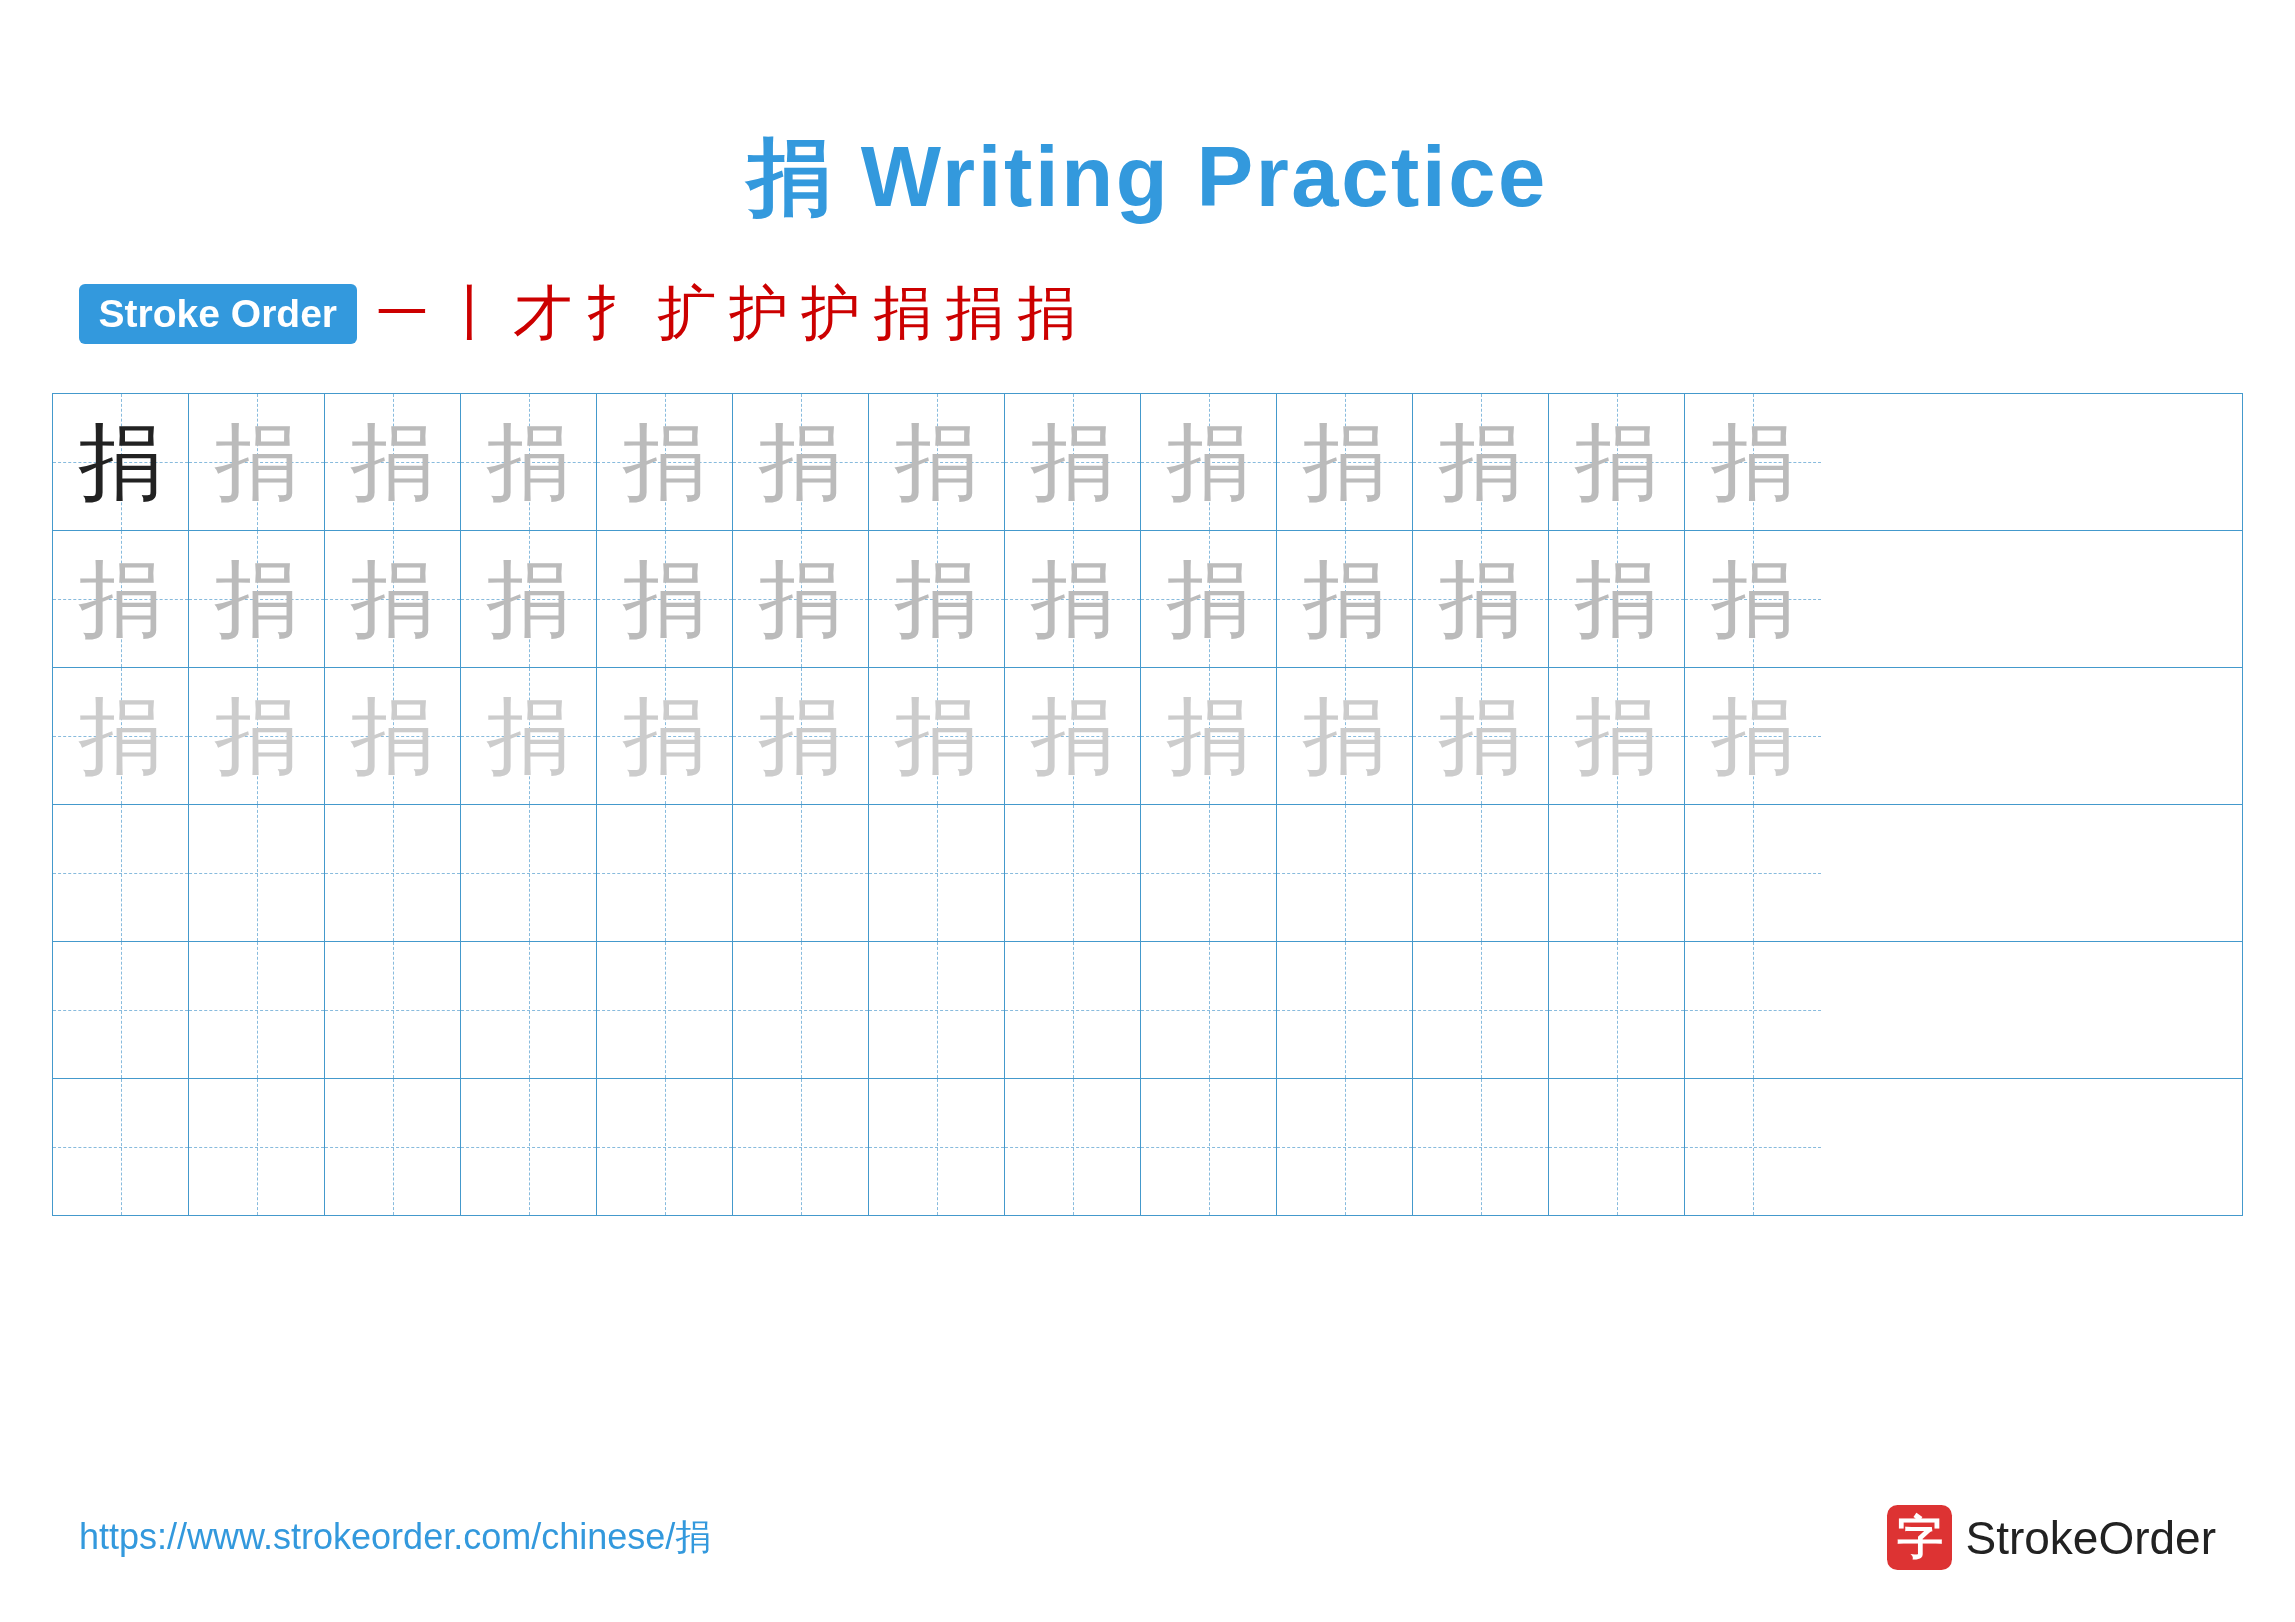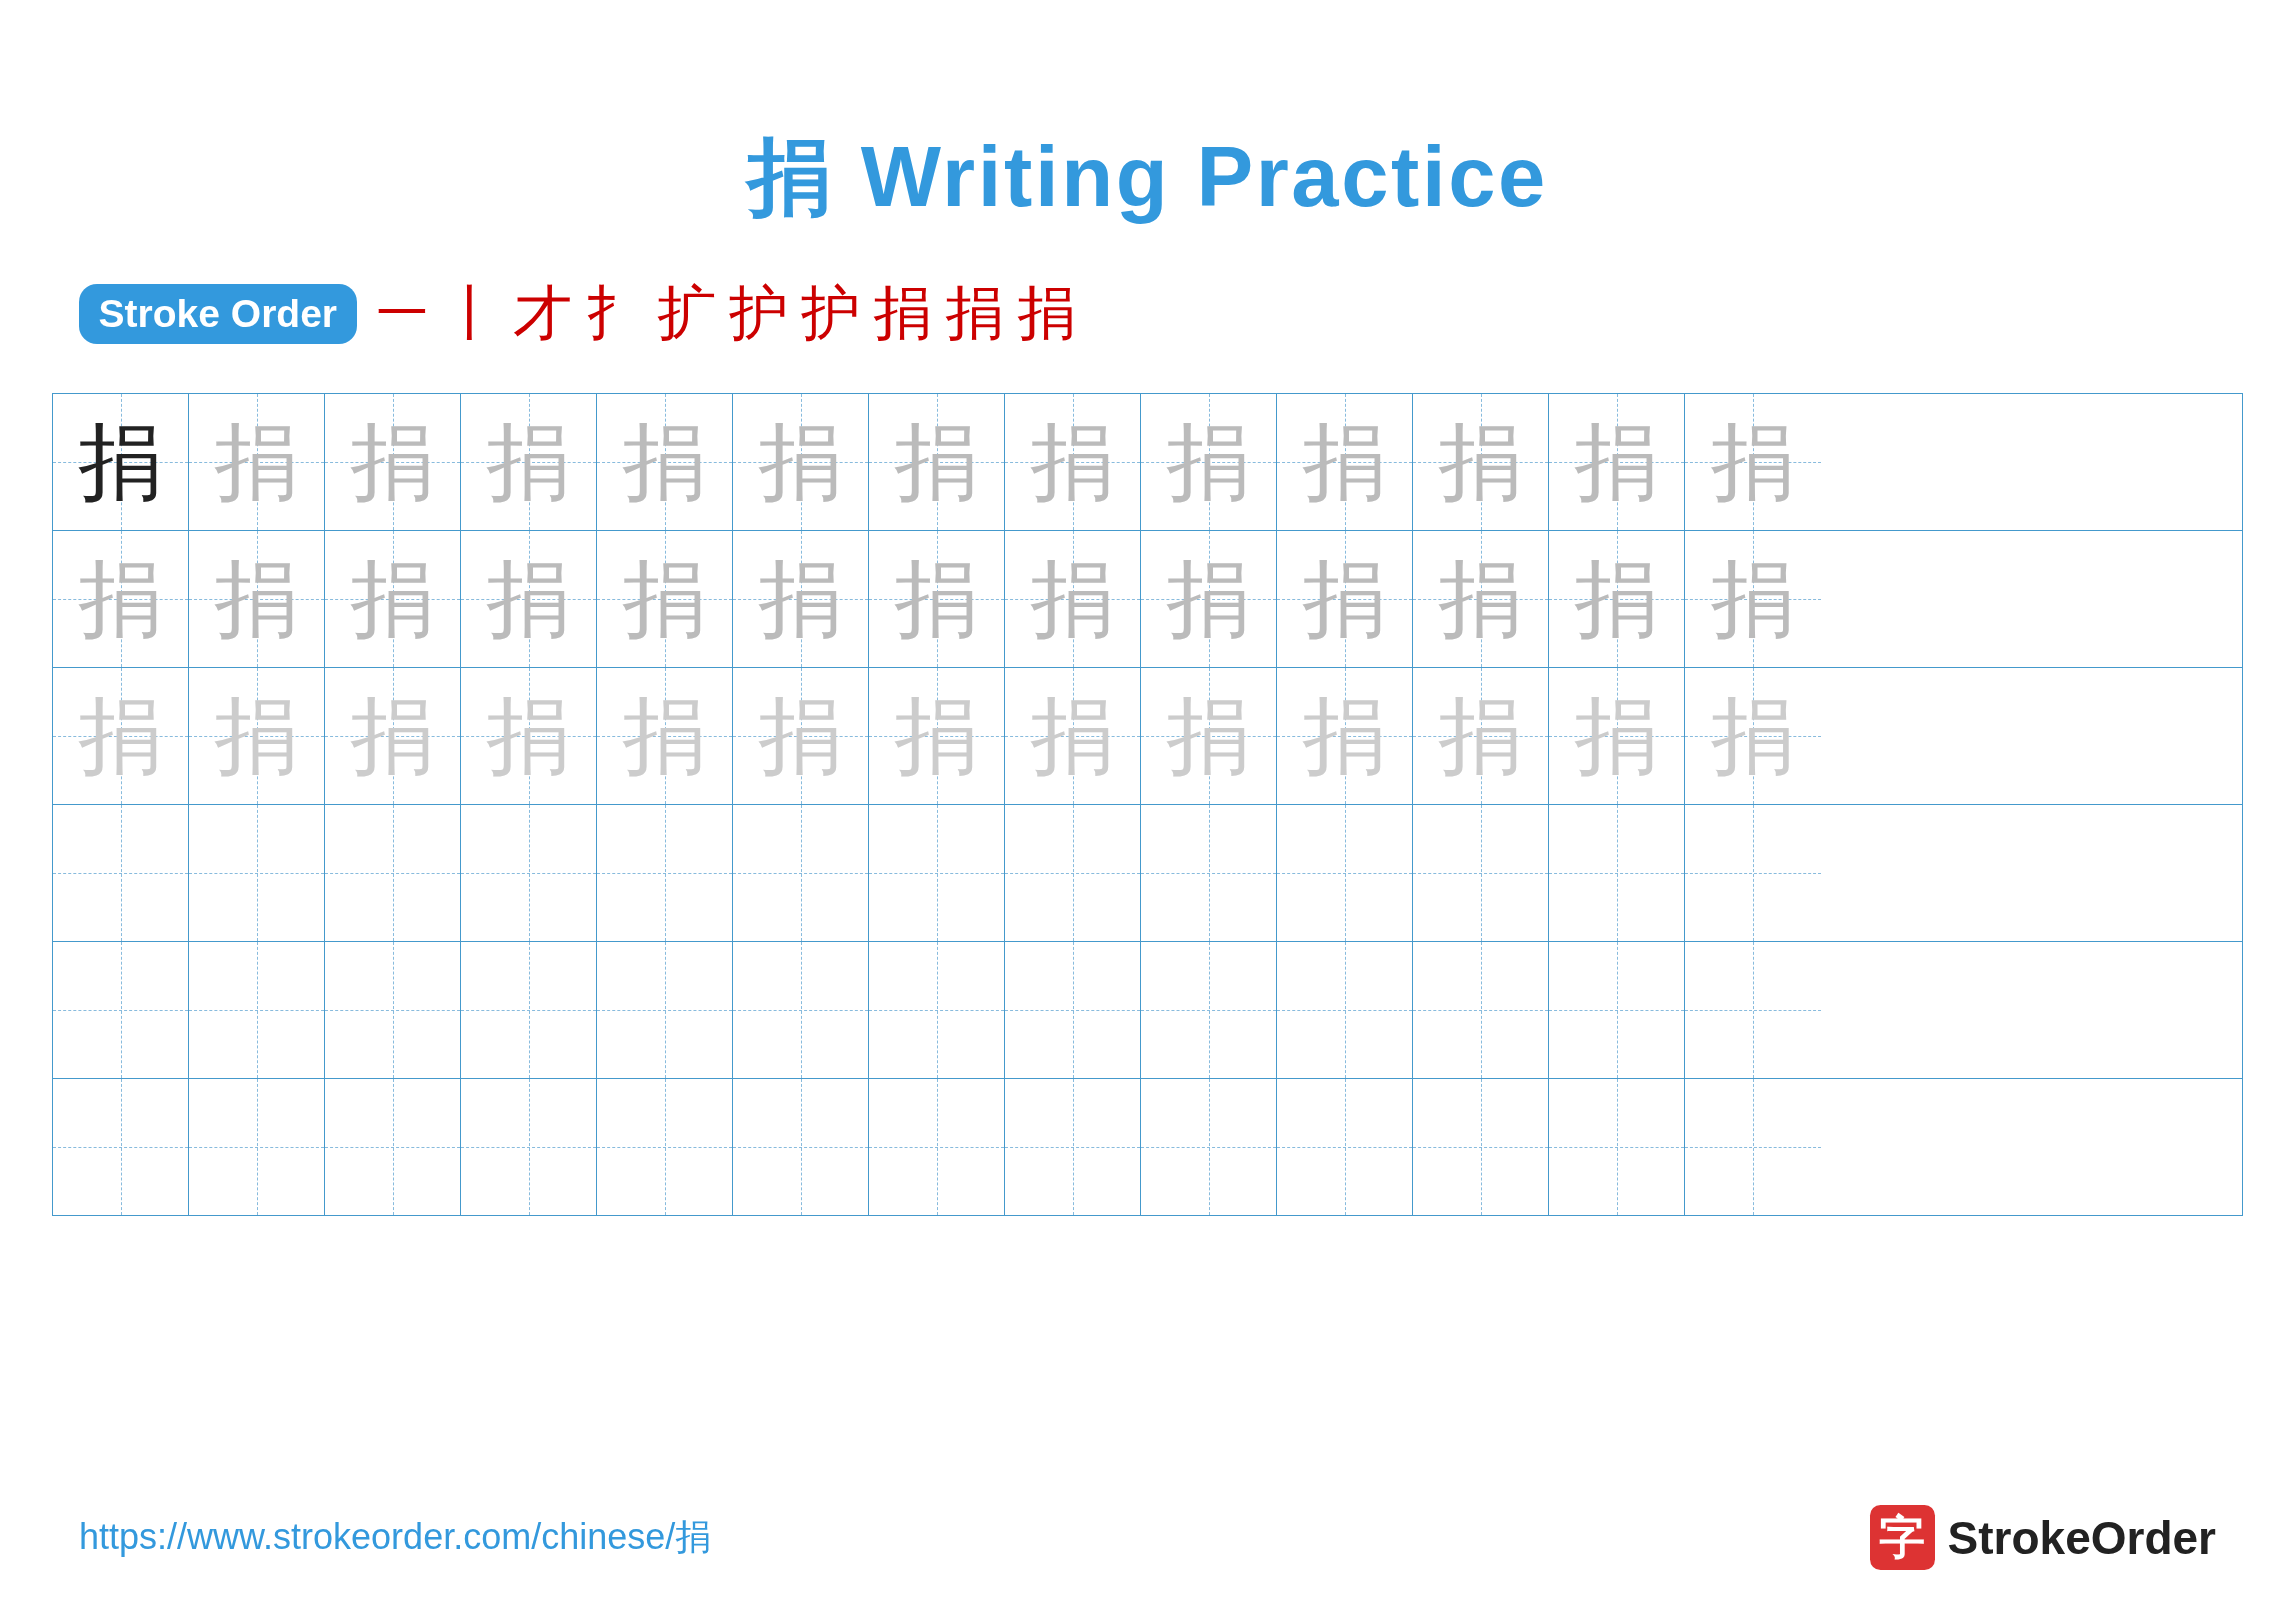--- a/index.html
+++ b/index.html
@@ -29,21 +29,21 @@
       gap: 19.6px;
     }
 
     .stroke-order-badge {
       background: #3399dd;
       color: white;
       font-size: 39px;
       font-family: sans-serif;
       font-weight: bold;
       padding: 7.9px 19.6px;
-      border-radius: 18px;
+      border-radius: 6px;
       white-space: nowrap;
     }
 
     .stroke-sequence {
       display: flex;
       align-items: center;
       gap: 13px;
     }
 
     .stroke-char {
@@ -162,21 +162,21 @@
       justify-content: center;
       color: white;
       font-size: 46px;
       font-family: serif;
       font-weight: bold;
     }
 
     .logo-text {
       font-size: 46px;
       font-family: sans-serif;
-      font-weight: bold;
+      font-weight: normal;
       color: #222222;
     }
   </style>
 </head>
 <body>
 
 <div class="page-title">捐 Writing Practice</div>
 
 <div class="stroke-order-row">
   <div class="stroke-order-badge">Stroke Order</div>

